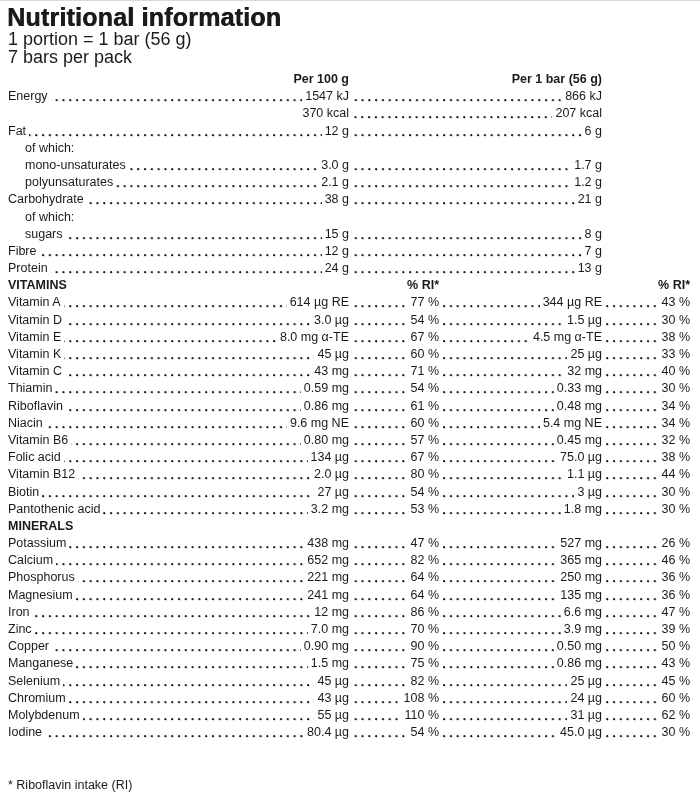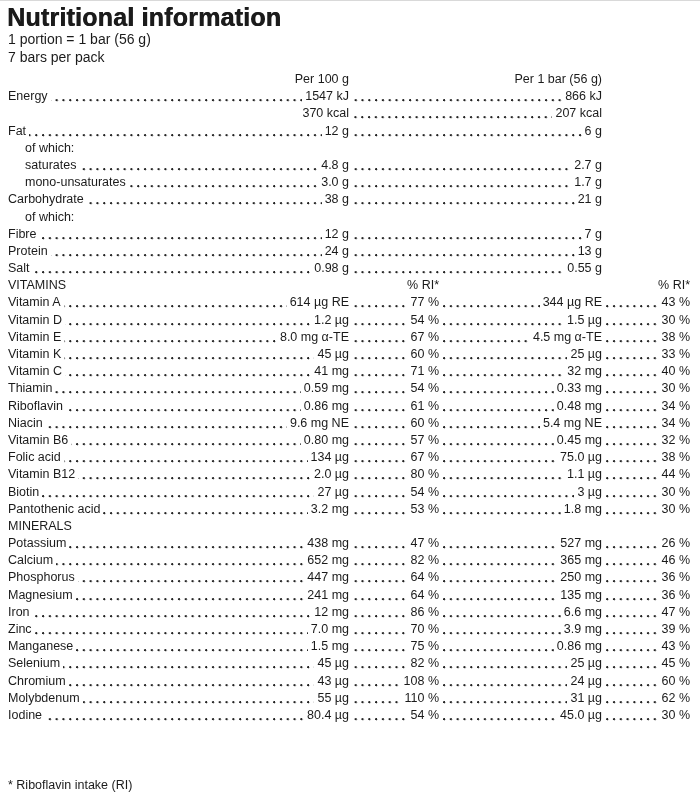--- a/index.html
+++ b/index.html
@@ -7,21 +7,21 @@
     position:relative; width:700px; height:797px; background:#ffffff;
     font-family:"Liberation Sans", sans-serif; color:#1b1b1b;
     border-top:1px solid #d9d9d9; box-sizing:border-box; overflow:hidden;
   }
   .title {
     position:absolute; left:7px; top:2px;
     font-size:25px; font-weight:bold; letter-spacing:0.2px;
     text-shadow:0.6px 0 0 currentColor;
     white-space:nowrap;
   }
-  .sub { position:absolute; left:8px; font-size:14px; line-height:16px; white-space:nowrap;text-align:center; }
+  .sub { position:absolute; left:8px; font-size:18px; line-height:16px; white-space:nowrap;text-align:center; }
   .sub1 { top:30px; }
   .sub2 { top:48px; }
   .rows { position:absolute; left:0; top:70px; width:700px; }
   .row { position:relative; height:17.2px; font-size:12.5px; }
   .row span {
     position:absolute; top:0; height:17.2px; line-height:16.5px;
     background:#ffffff; padding:0 3px; white-space:nowrap;
   }
   
   .row.dotted::before {
@@ -30,21 +30,21 @@
     background-size:6.8px 3px; background-repeat:repeat-x;
   }
   .row.shortright::before { right:95px; }   
   .row.noleft::before { left:300px; }       
   .lbl { left:5px; }
   .lbl.ind { left:8px; padding-left:17px !important; }
   .v1 { right:348px; text-align:right; }
   .p1 { right:258px; text-align:right; }
   .v2 { right:95px;  text-align:right; }
   .p2 { right:7px;   text-align:right; }
-  .hdr { font-weight:normal;text-align:center; }
+  .hdr { font-weight:bold;text-align:center; }
   .footnote { position:absolute; left:8px; top:777px; font-size:12.5px; white-space:nowrap; }
 </style>
 </head>
 <body>
 
 <div class="page">
   <div class="title">Nutritional information</div>
   <div class="sub sub1">1 portion = 1 bar (56 g)</div>
   <div class="sub sub2">7 bars per pack</div>
   <div class="rows">
@@ -63,88 +63,88 @@
       </div>
       <div class="row dotted shortright">
         <span class="lbl">Fat</span>
         <span class="v1">12 g</span>
         <span class="v2">6 g</span>
       </div>
       <div class="row">
         <span class="lbl ind">of which:</span>
       </div>
       <div class="row dotted shortright">
-        <span class="lbl ind">saturates</span>
-        <span class="v1">4.8 g</span>
-        <span class="v2">2.7 g</span>
-      </div>
-      <div class="row dotted shortright">
         <span class="lbl ind">mono-unsaturates</span>
         <span class="v1">3.0 g</span>
         <span class="v2">1.7 g</span>
       </div>
       <div class="row dotted shortright">
+        <span class="lbl ind">polyunsaturates</span>
+        <span class="v1">2.1 g</span>
+        <span class="v2">1.2 g</span>
+      </div>
+      <div class="row dotted shortright">
         <span class="lbl">Carbohydrate</span>
         <span class="v1">38 g</span>
         <span class="v2">21 g</span>
       </div>
       <div class="row">
         <span class="lbl ind">of which:</span>
       </div>
       <div class="row dotted shortright">
+        <span class="lbl ind">sugars</span>
+        <span class="v1">15 g</span>
+        <span class="v2">8 g</span>
+      </div>
+      <div class="row dotted shortright">
         <span class="lbl">Fibre</span>
         <span class="v1">12 g</span>
         <span class="v2">7 g</span>
       </div>
       <div class="row dotted shortright">
         <span class="lbl">Protein</span>
         <span class="v1">24 g</span>
         <span class="v2">13 g</span>
-      </div>
-      <div class="row dotted shortright">
-        <span class="lbl">Salt</span>
-        <span class="v1">0.98 g</span>
-        <span class="v2">0.55 g</span>
       </div>
       <div class="row">
         <span class="lbl hdr">VITAMINS</span>
         <span class="p1 hdr">% RI*</span>
         <span class="p2 hdr">% RI*</span>
       </div>
       <div class="row dotted">
         <span class="lbl">Vitamin A</span>
         <span class="v1">614 µg RE</span>
         <span class="p1">77 %</span>
         <span class="v2">344 µg RE</span>
         <span class="p2">43 %</span>
       </div>
       <div class="row dotted">
         <span class="lbl">Vitamin D</span>
-        <span class="v1">1.2 µg</span>
+        <span class="v1">3.0 µg</span>
         <span class="p1">54 %</span>
         <span class="v2">1.5 µg</span>
         <span class="p2">30 %</span>
       </div>
       <div class="row dotted">
         <span class="lbl">Vitamin E</span>
         <span class="v1">8.0 mg α-TE</span>
         <span class="p1">67 %</span>
         <span class="v2">4.5 mg α-TE</span>
         <span class="p2">38 %</span>
       </div>
       <div class="row dotted">
         <span class="lbl">Vitamin K</span>
         <span class="v1">45 µg</span>
         <span class="p1">60 %</span>
         <span class="v2">25 µg</span>
         <span class="p2">33 %</span>
       </div>
       <div class="row dotted">
         <span class="lbl">Vitamin C</span>
-        <span class="v1">41 mg</span>
+        <span class="v1">43 mg</span>
         <span class="p1">71 %</span>
         <span class="v2">32 mg</span>
         <span class="p2">40 %</span>
       </div>
       <div class="row dotted">
         <span class="lbl">Thiamin</span>
         <span class="v1">0.59 mg</span>
         <span class="p1">54 %</span>
         <span class="v2">0.33 mg</span>
         <span class="p2">30 %</span>
@@ -210,21 +210,21 @@
       </div>
       <div class="row dotted">
         <span class="lbl">Calcium</span>
         <span class="v1">652 mg</span>
         <span class="p1">82 %</span>
         <span class="v2">365 mg</span>
         <span class="p2">46 %</span>
       </div>
       <div class="row dotted">
         <span class="lbl">Phosphorus</span>
-        <span class="v1">447 mg</span>
+        <span class="v1">221 mg</span>
         <span class="p1">64 %</span>
         <span class="v2">250 mg</span>
         <span class="p2">36 %</span>
       </div>
       <div class="row dotted">
         <span class="lbl">Magnesium</span>
         <span class="v1">241 mg</span>
         <span class="p1">64 %</span>
         <span class="v2">135 mg</span>
         <span class="p2">36 %</span>
@@ -237,20 +237,27 @@
         <span class="p2">47 %</span>
       </div>
       <div class="row dotted">
         <span class="lbl">Zinc</span>
         <span class="v1">7.0 mg</span>
         <span class="p1">70 %</span>
         <span class="v2">3.9 mg</span>
         <span class="p2">39 %</span>
       </div>
       <div class="row dotted">
+        <span class="lbl">Copper</span>
+        <span class="v1">0.90 mg</span>
+        <span class="p1">90 %</span>
+        <span class="v2">0.50 mg</span>
+        <span class="p2">50 %</span>
+      </div>
+      <div class="row dotted">
         <span class="lbl">Manganese</span>
         <span class="v1">1.5 mg</span>
         <span class="p1">75 %</span>
         <span class="v2">0.86 mg</span>
         <span class="p2">43 %</span>
       </div>
       <div class="row dotted">
         <span class="lbl">Selenium</span>
         <span class="v1">45 µg</span>
         <span class="p1">82 %</span>

